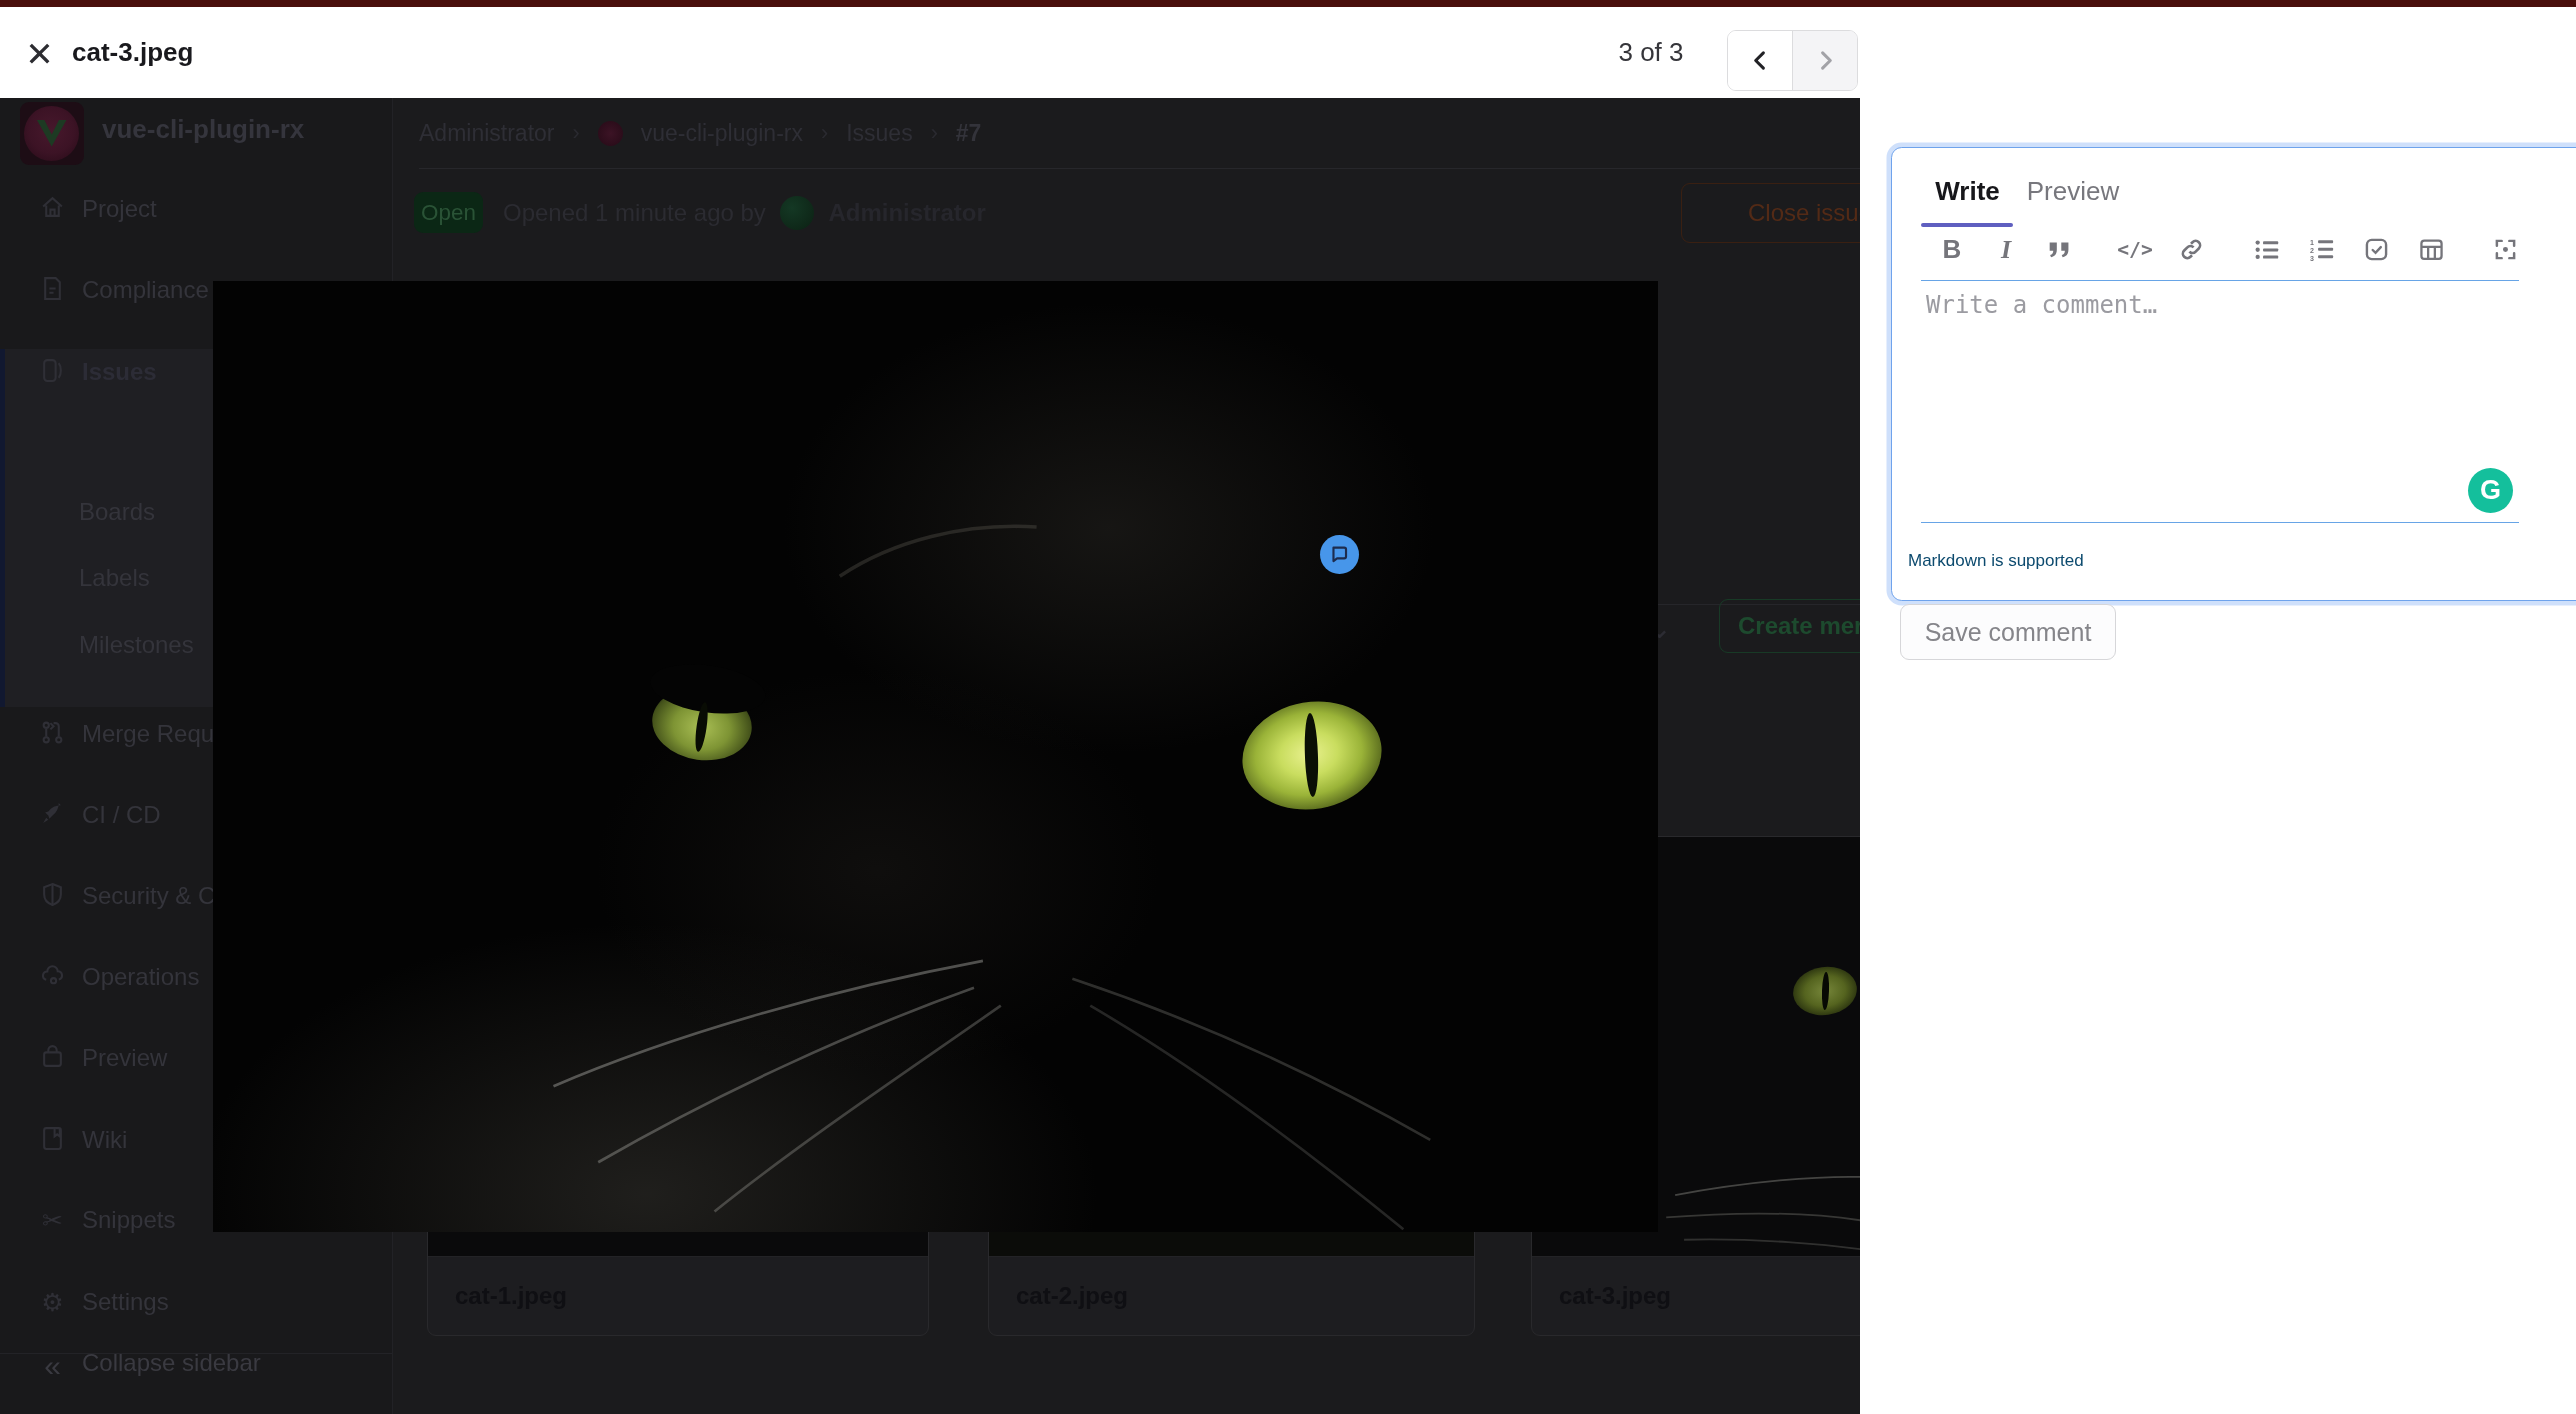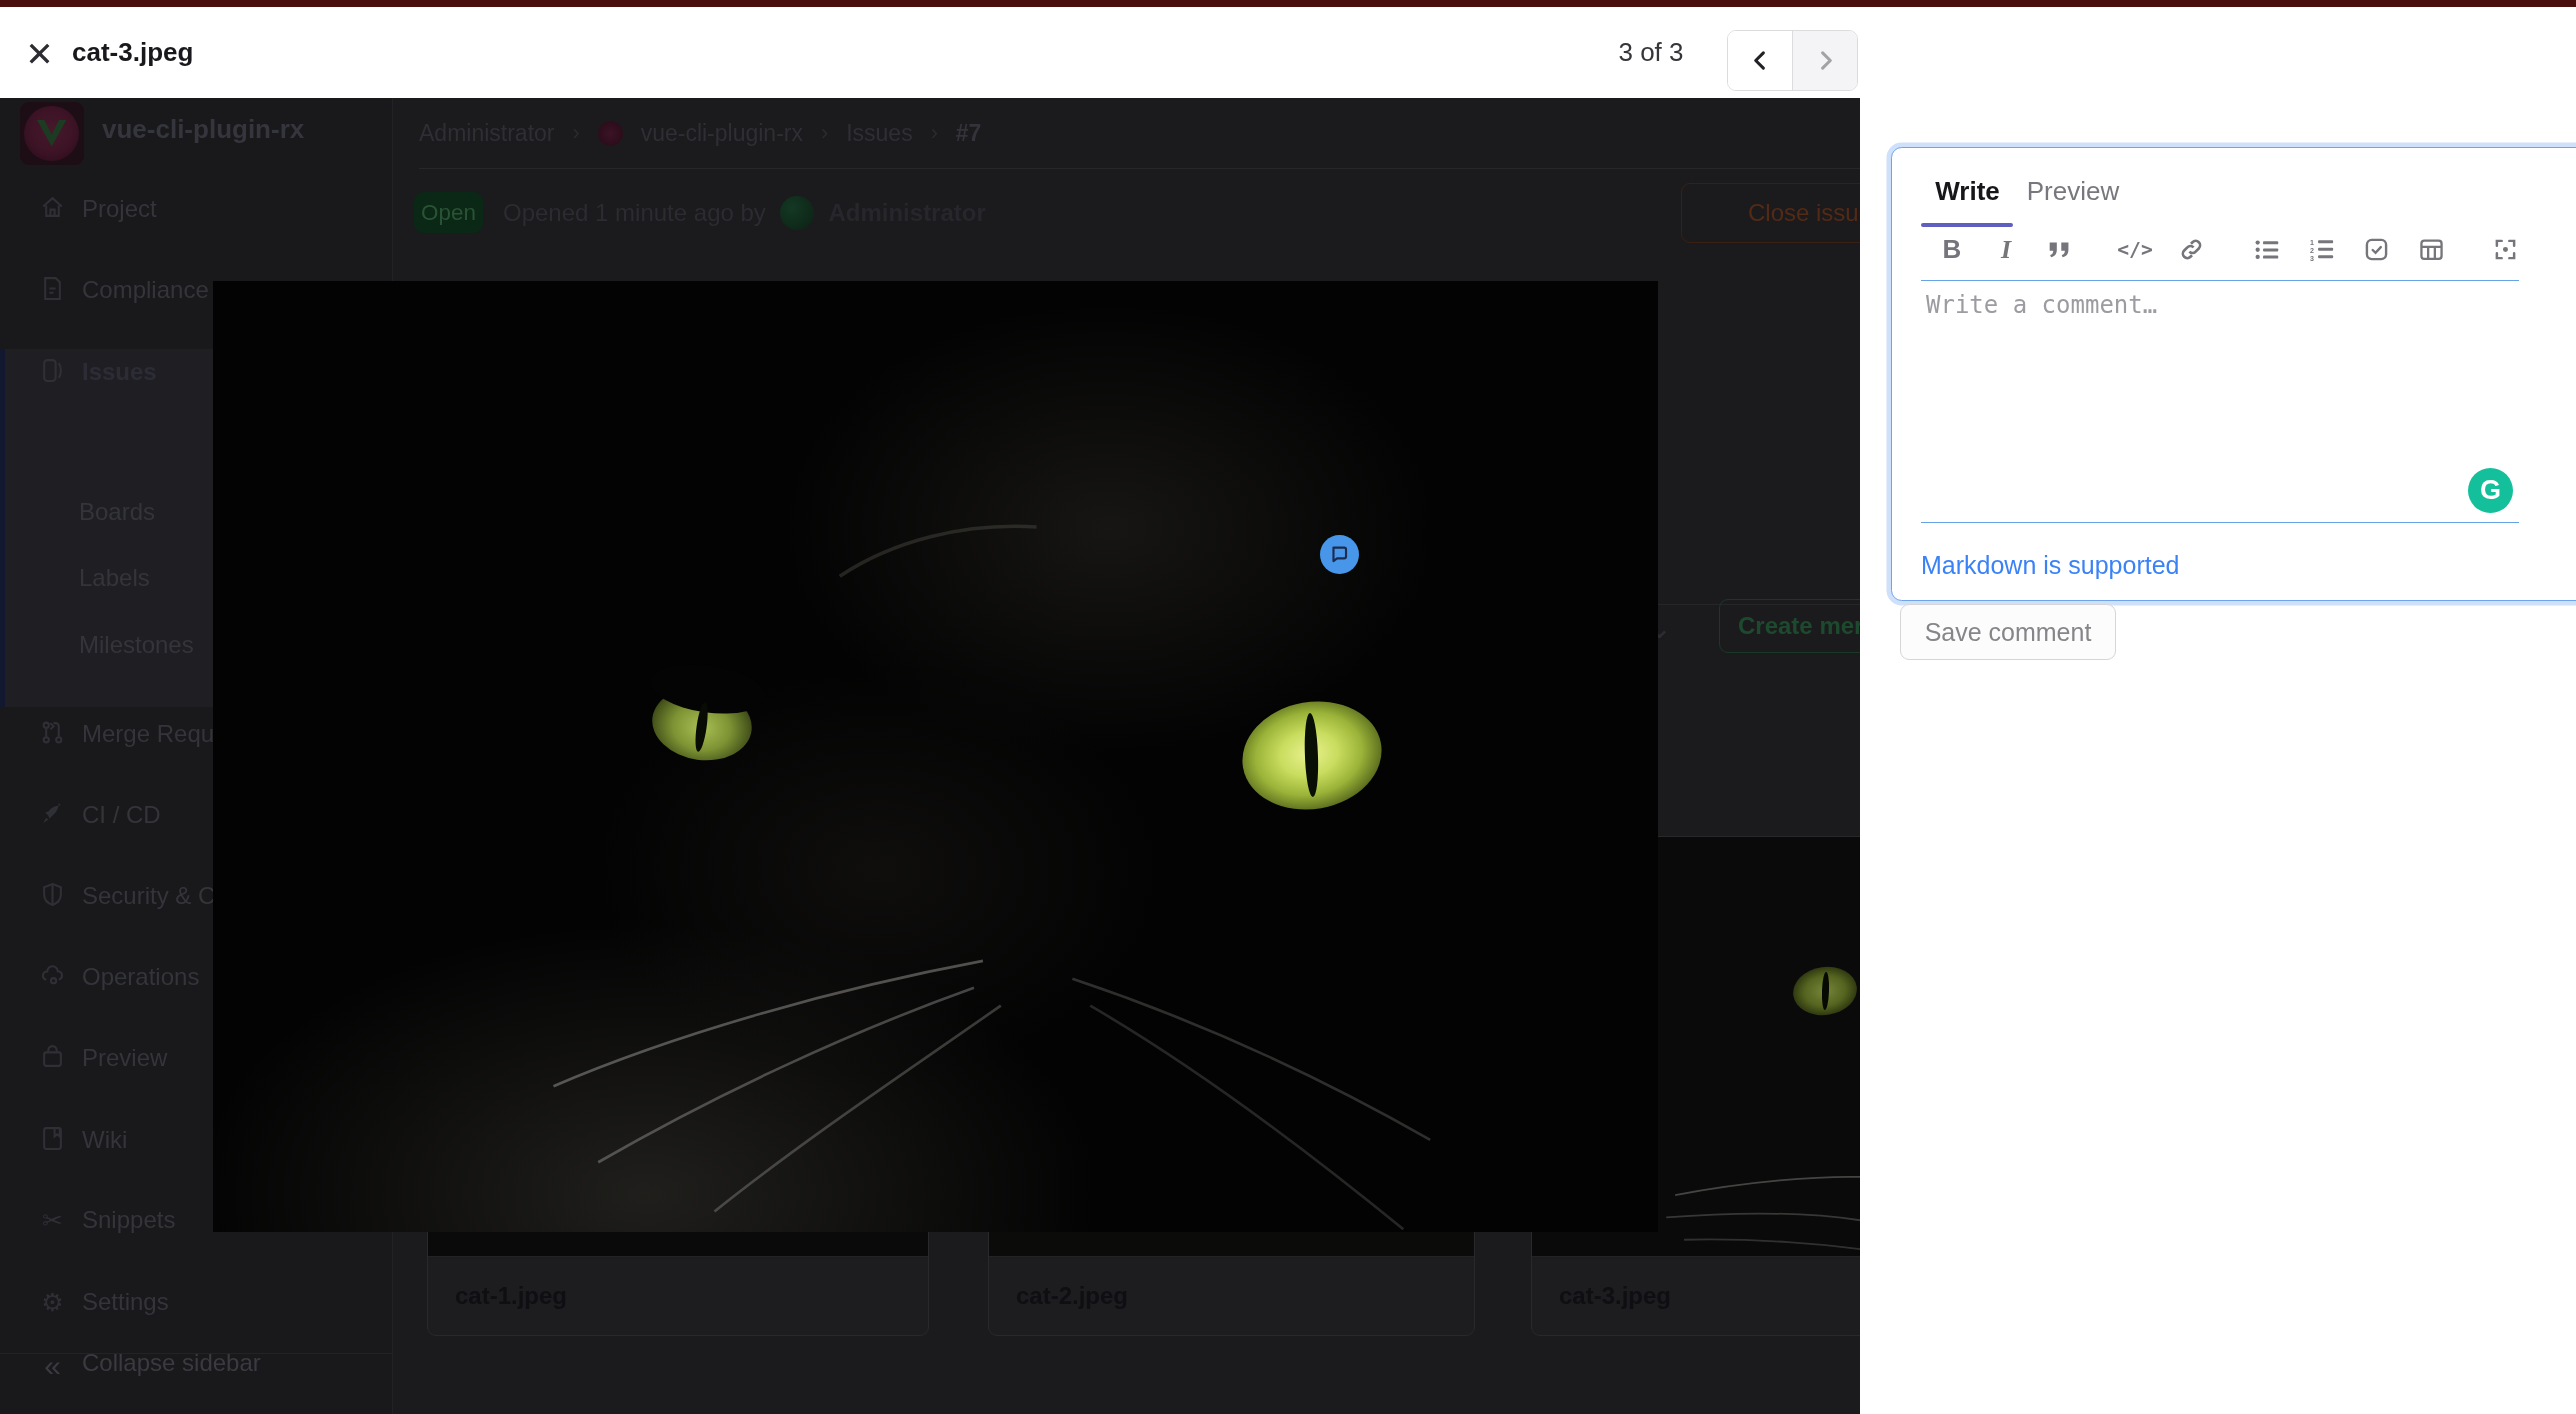--- a/index.html
+++ b/index.html
@@ -105,21 +105,21 @@
   .tab-underline{position:absolute;left:29px;top:75px;width:92px;height:4.5px;background:#5f5fc0;border-radius:2.7px;}
   .tb-icon{position:absolute;top:84px;width:36px;height:36px;display:flex;align-items:center;justify-content:center;
            color:#75757b;font-size:26px;font-weight:bold;cursor:pointer;}
   .tb-svg{stroke:#75757b;fill:none;stroke-width:2.5;}
   .ta-line{position:absolute;left:29px;width:598px;height:1.8px;background:#67a4e6;}
   .comment-input{position:absolute;left:32px;top:141px;width:587px;height:224px;border:none;outline:none;resize:none;
                  font-family:"DejaVu Sans Mono",monospace;font-size:24px;color:#333;background:transparent;}
   .comment-input::placeholder{color:#9b9ba1;}
   .grammarly{position:absolute;left:576px;top:320px;width:45px;height:45px;border-radius:50%;background:#14bf9c;
              display:flex;align-items:center;justify-content:center;color:#fff;font-weight:bold;font-size:27px;}
-  .markdown-link{position:absolute;left:29px;top:403px;font-size:25px;color:#3b82f6;cursor:pointer;}
+  .markdown-link{position:absolute;left:16px;top:403px;font-size:17px;color:#0c4a6e;cursor:pointer;}
   .save-btn{position:absolute;left:40px;top:506px;width:216px;height:56px;border:1.8px solid #d6d6d9;border-radius:9px;
             background:#fcfcfd;display:flex;align-items:center;justify-content:center;font-size:25px;color:#85858a;
             box-sizing:border-box;}
   .whisk{position:absolute;left:0;top:0;}
 </style>
 </head>
 <body>
 
 <div class="stage">
 

